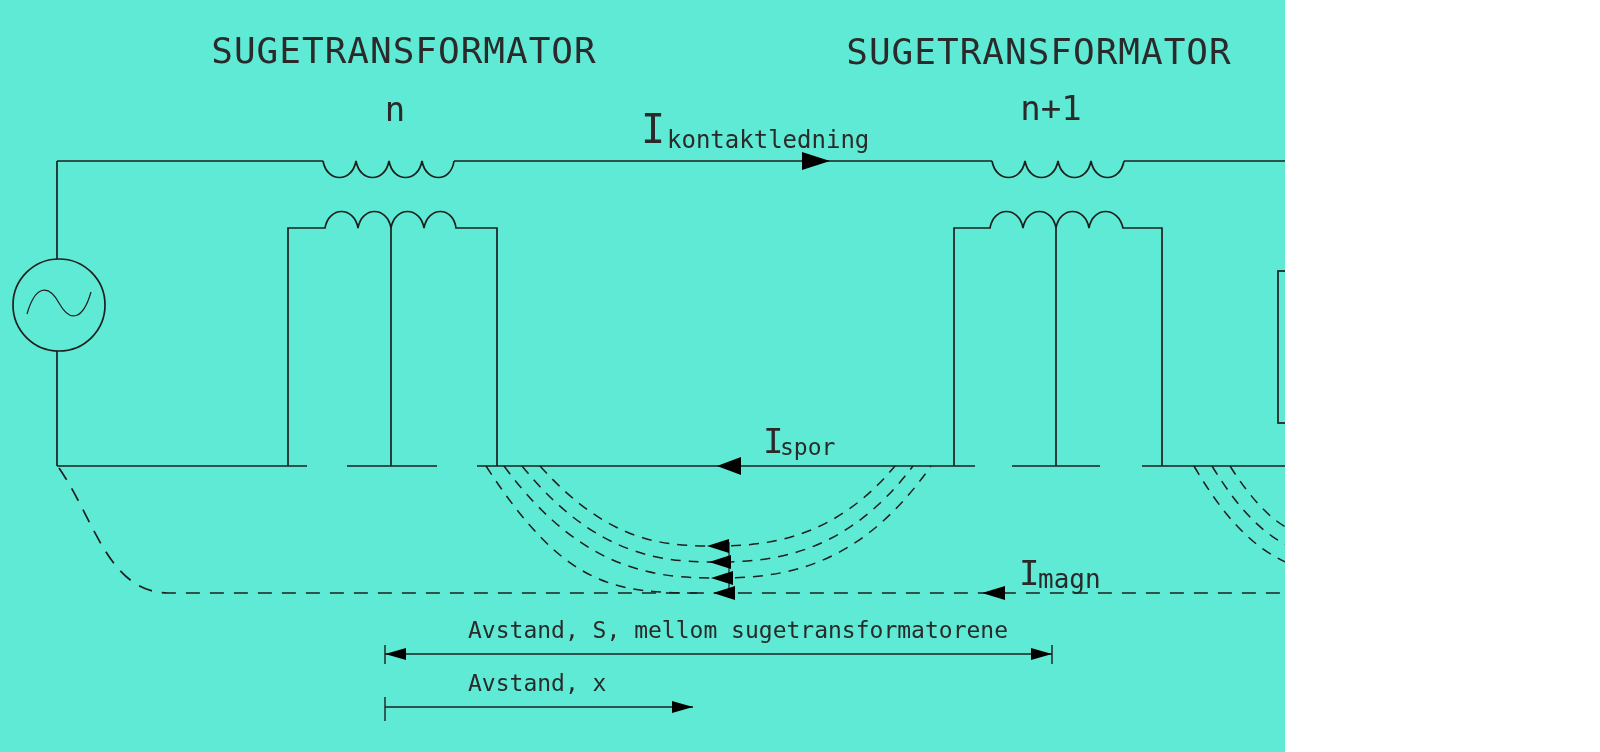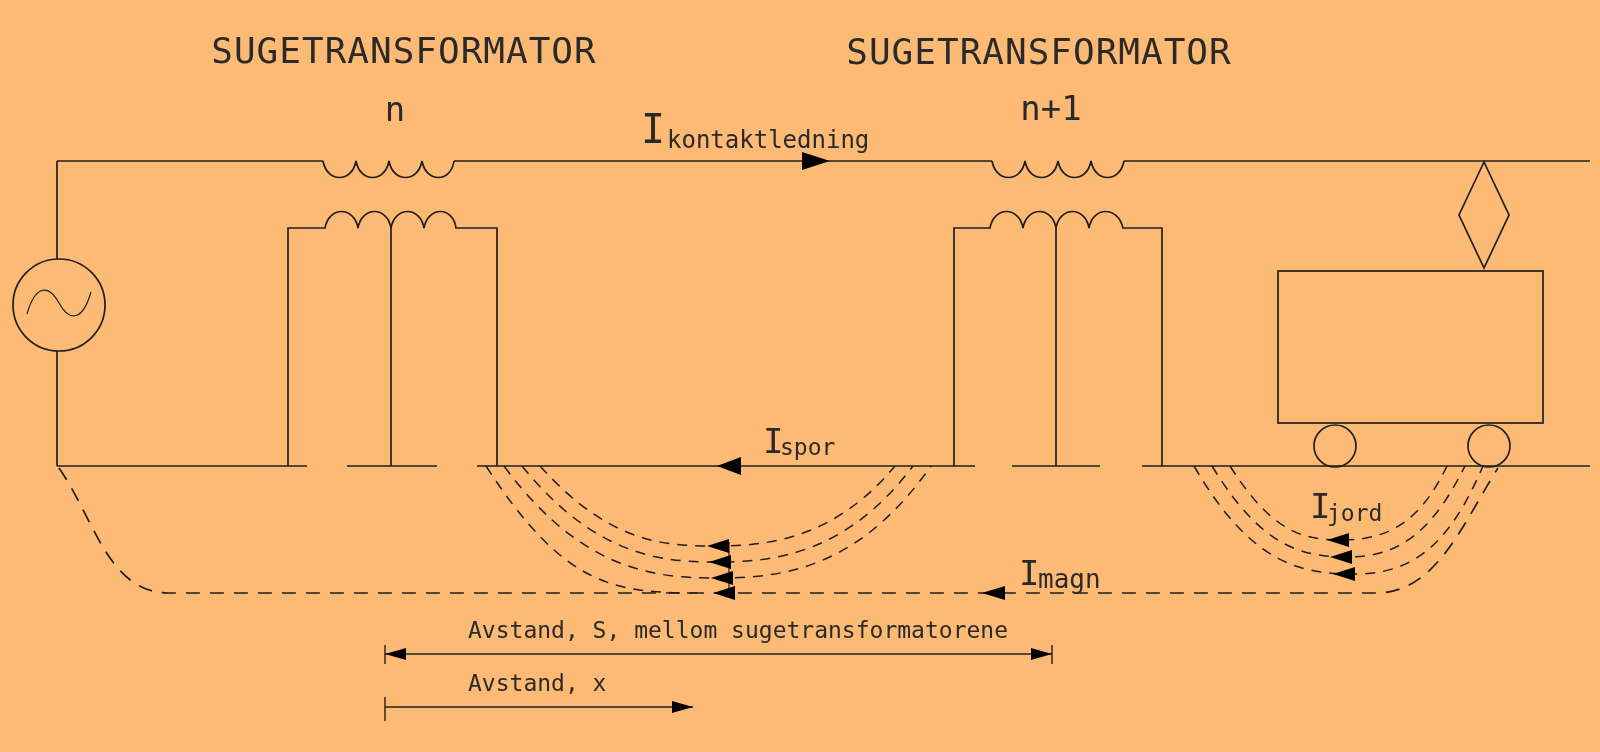--- a/index.html
+++ b/index.html
@@ -1,16 +1,16 @@
 <!DOCTYPE html>
 <html><head>
 <meta charset="utf-8">
 <style>
   html,body{margin:0;padding:0;background:#ffffff;}
-  .stage{position:relative;width:1600px;height:752px;background:#fdba74;overflow:hidden;}
+  .stage{position:relative;width:1285px;height:752px;background:#5eead4;overflow:hidden;}
   svg{position:absolute;left:0;top:0;}
   .wire{fill:none;stroke:#1f1f1f;stroke-width:1.7;}
   .thin{fill:none;stroke:#1f1f1f;stroke-width:1.2;}
   .dash{fill:none;stroke:#1f1f1f;stroke-width:1.5;stroke-dasharray:10 8;}
   .dashlong{fill:none;stroke:#1f1f1f;stroke-width:1.7;stroke-dasharray:14 10;}
   .solid{fill:#000000;stroke:none;}
   .dim{fill:none;stroke:#1f1f1f;stroke-width:1.4;}
   text{fill:#2a2a2a;font-family:"DejaVu Sans Mono","Liberation Mono",monospace;}
   .title{font-size:36px;letter-spacing:1px;}
   .idx{font-size:34px;}

